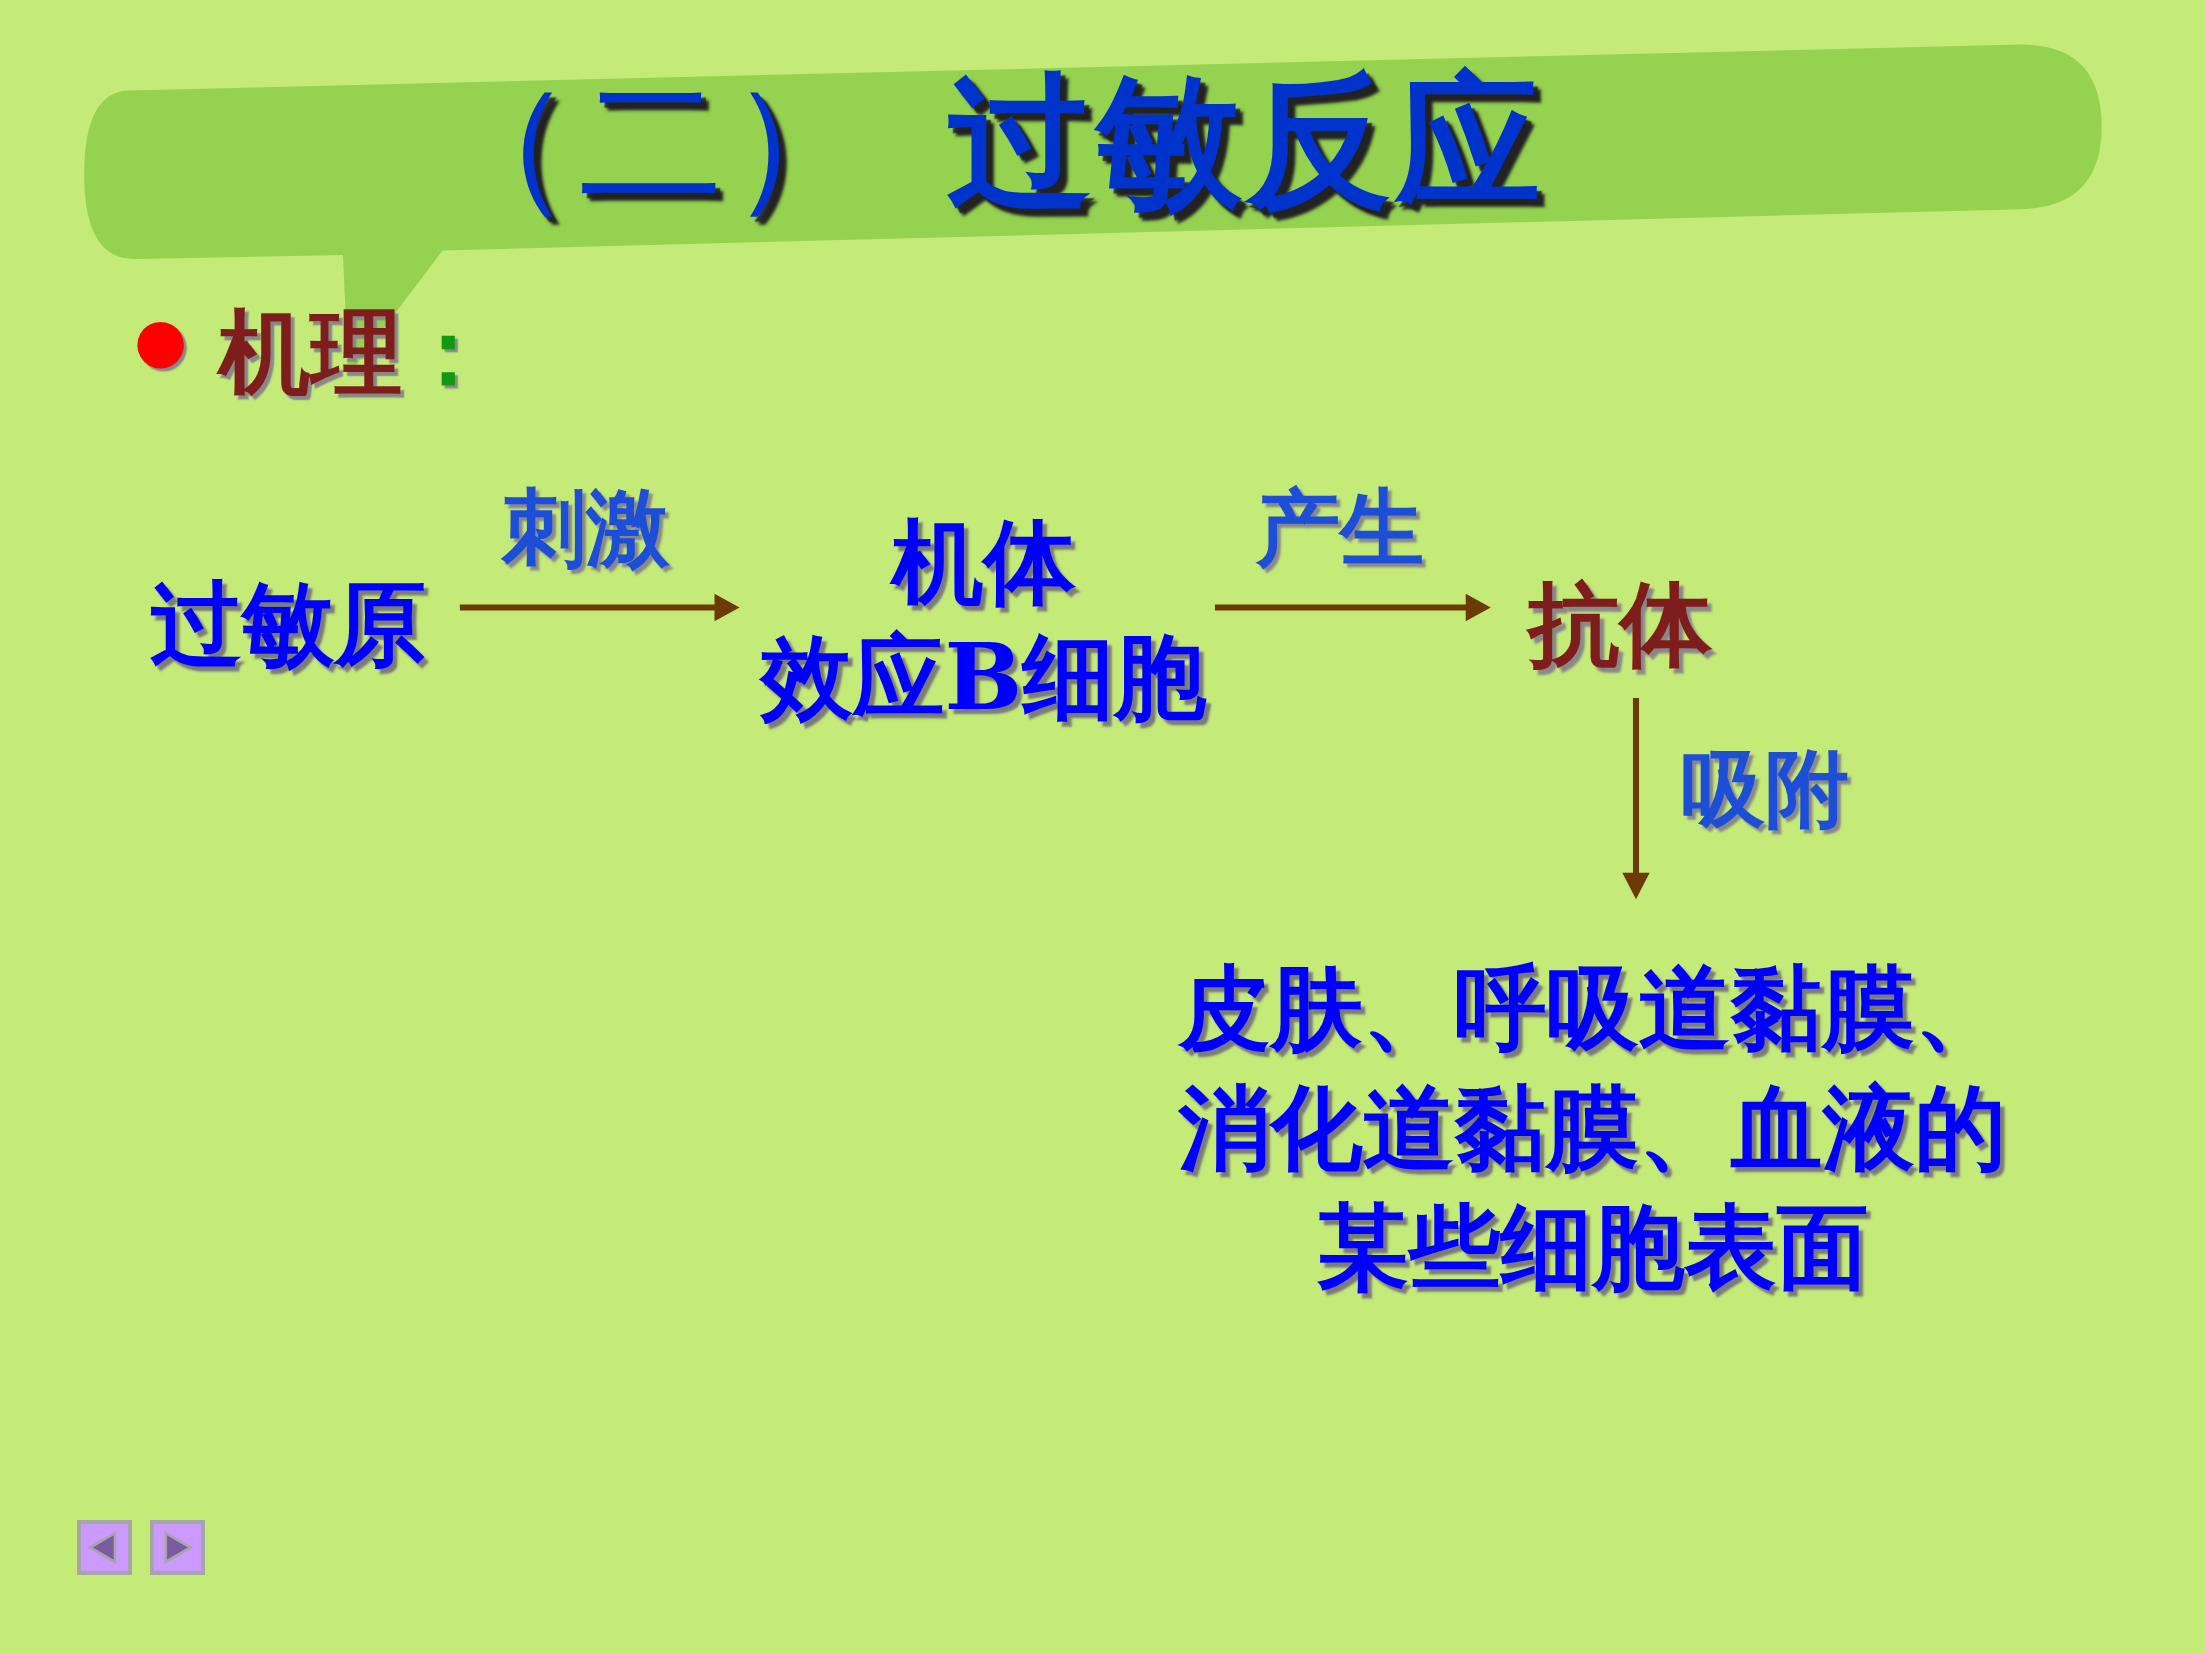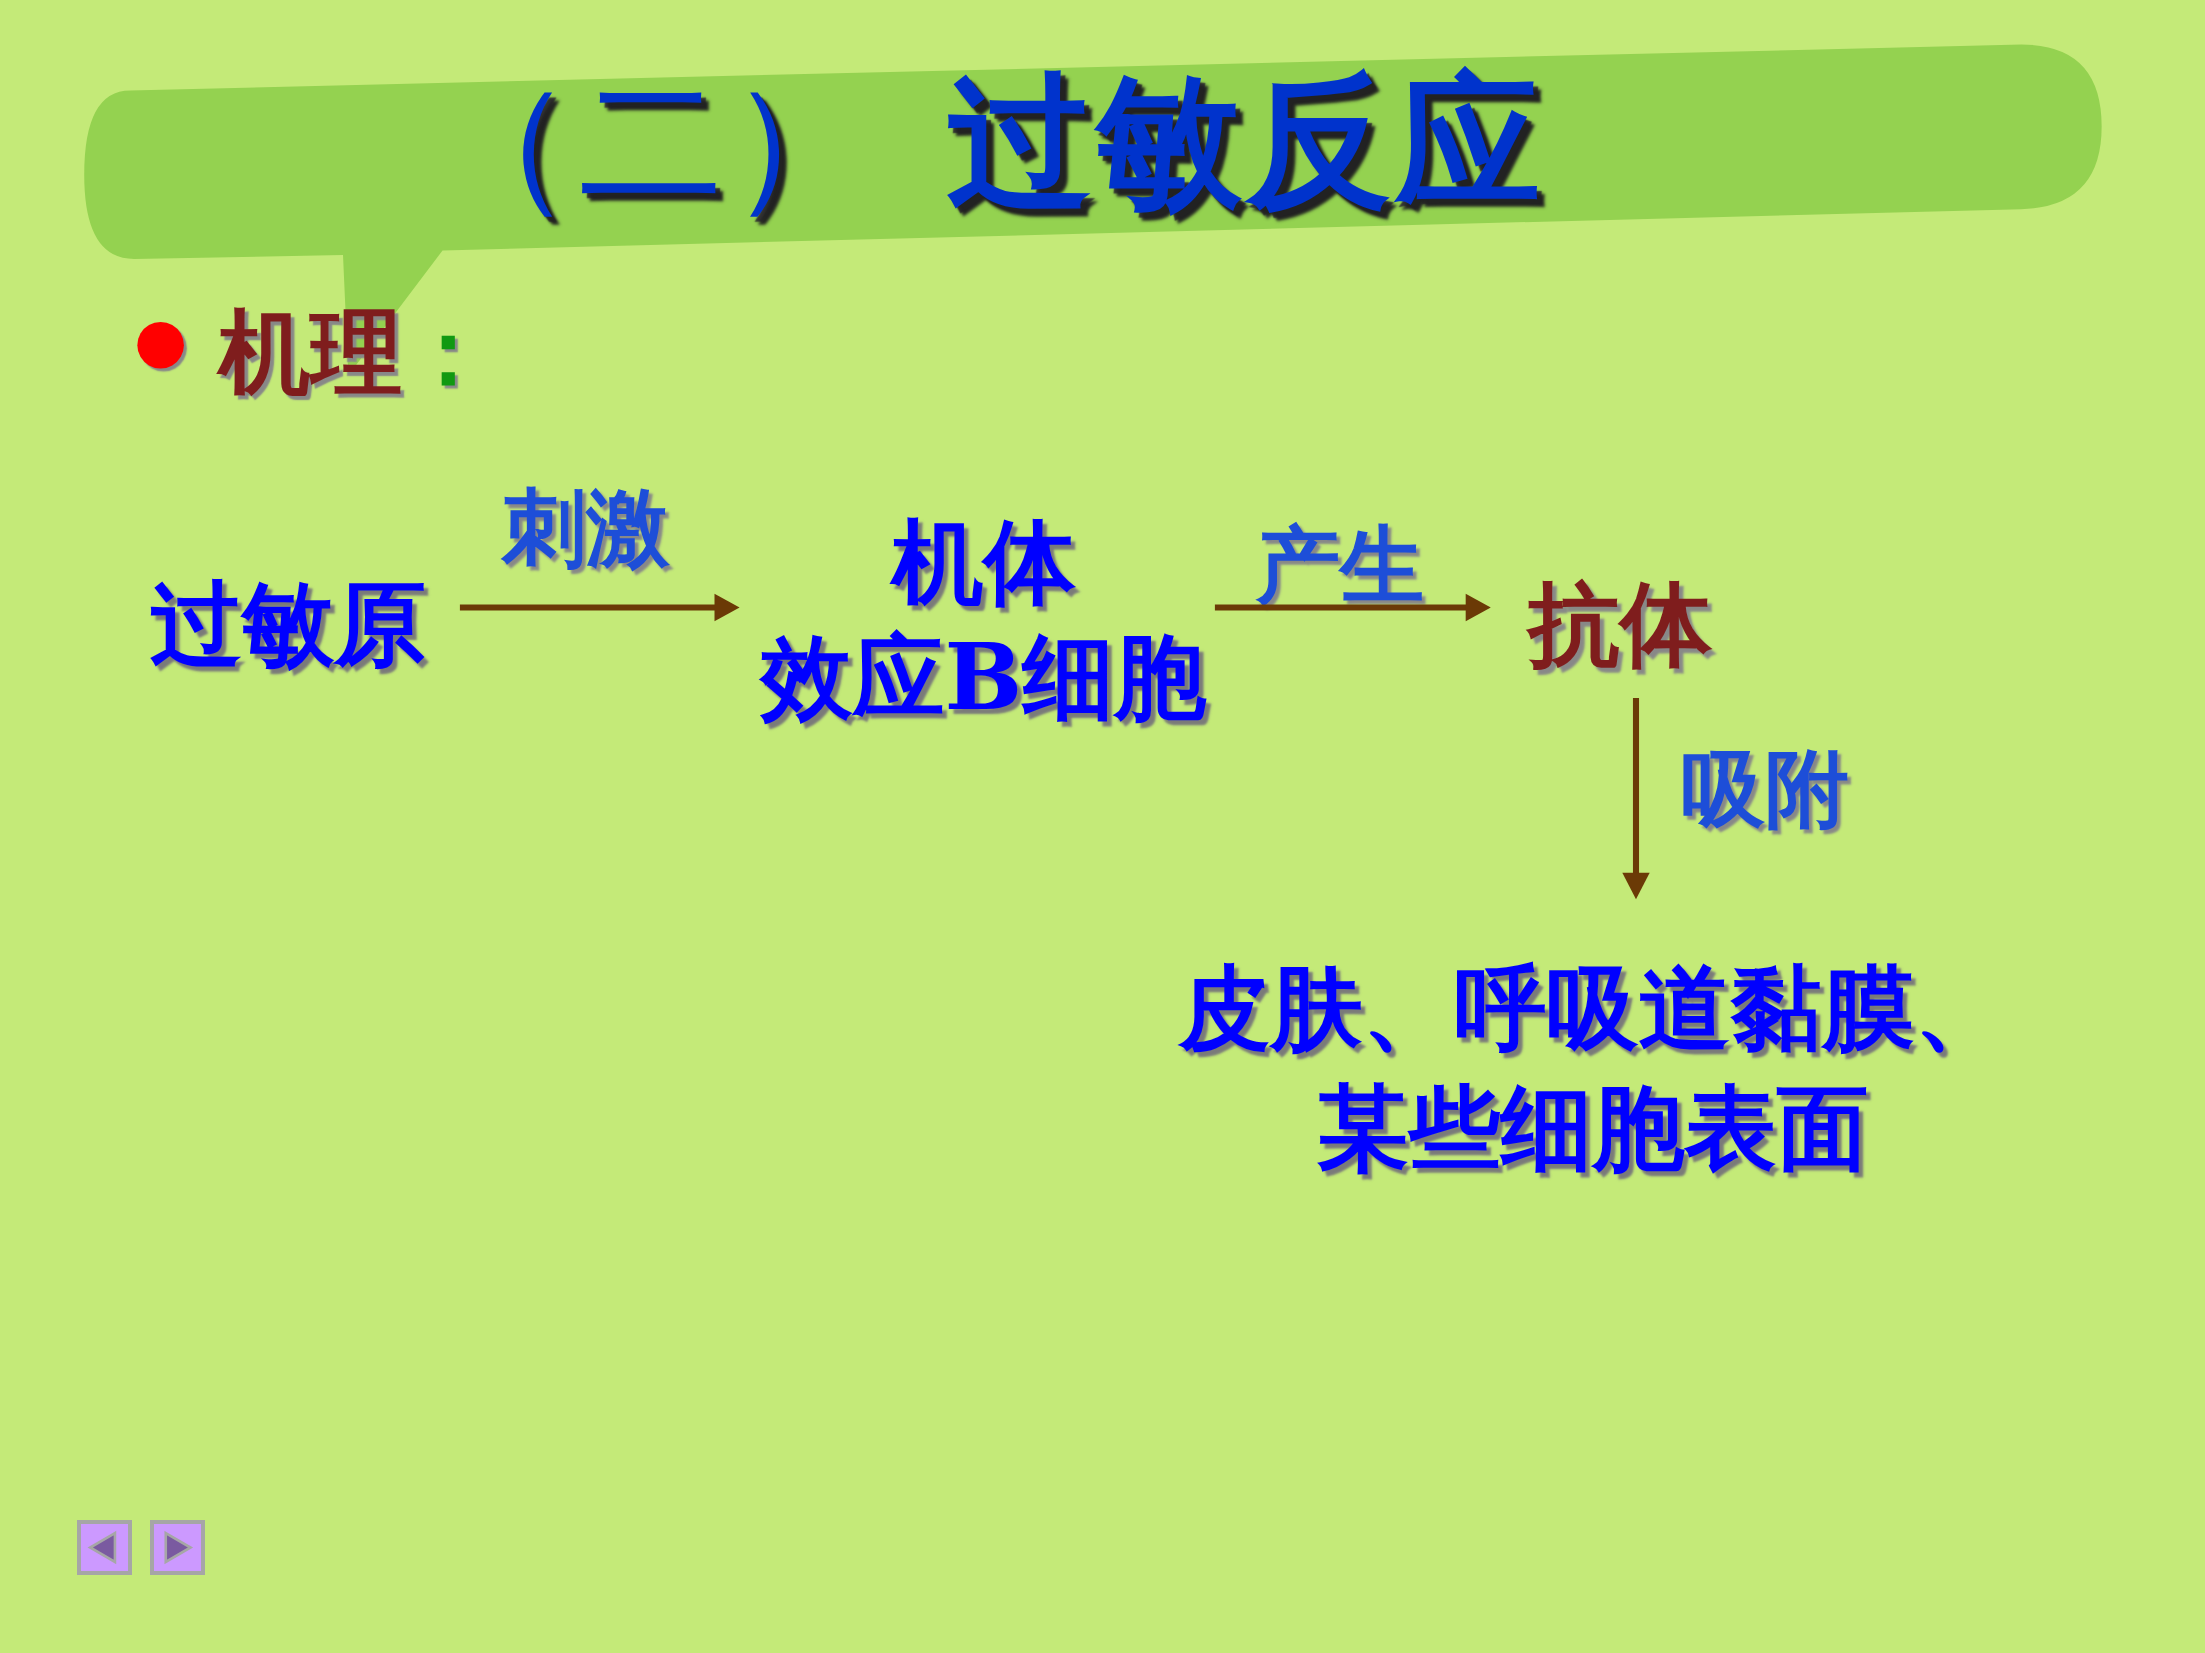--- a/index.html
+++ b/index.html
@@ -43,36 +43,37 @@
 <svg class="abs" style="left:459px; top:590px;" width="283" height="38" viewBox="0 0 370 50">
   <line x1="0" y1="23" x2="340" y2="23" stroke="#6b3a06" stroke-width="8"></line>
   <polygon points="335,5 368,23 335,41" fill="#6b3a06"></polygon>
 </svg>
 
 <div class="node blue" style="left:754px; top:505px; width:459px;">
   <div>机体</div>
   <div>效应B细胞</div>
 </div>
 
-<div class="label black" style="left:1256px; top:486px;margin-top:37px;">产生</div>
+<div class="label black" style="left:1256px; top:486px;">产生</div>
 <svg class="abs" style="left:1214px; top:590px;" width="283" height="38" viewBox="0 0 370 50">
   <line x1="0" y1="23" x2="335" y2="23" stroke="#6b3a06" stroke-width="8"></line>
   <polygon points="330,5 363,23 330,41" fill="#6b3a06"></polygon>
 </svg>
 
 <div class="node red" style="left:1528px; top:567px; text-shadow:4.6px 4.6px 2.3px #888;">抗体</div>
 
 <svg class="abs" style="left:1617px; top:697px;" width="38" height="207" viewBox="0 0 50 270">
   <line x1="25" y1="0" x2="25" y2="235" stroke="#6b3a06" stroke-width="8"></line>
   <polygon points="7,230 25,265 43,230" fill="#6b3a06"></polygon>
 </svg>
 <div class="label black" style="left:1681px; top:747px;">吸附</div>
 
 <div class="node blue" style="left:1133px; top:949px; width:919px; line-height:1.3;">
   <div>皮肤、呼吸道黏膜、</div>
+  <div>消化道黏膜、血液的</div>
   <div>某些细胞表面</div>
 </div>
 
 <div class="nav-btn" style="left:77px; top:1520px;">
   <svg viewBox="0 0 72 72">
     <polygon points="52,14 14,36 52,58" fill="#7a5aa0" stroke="#a6a6a6" stroke-width="4"></polygon>
   </svg>
 </div>
 <div class="nav-btn" style="left:150px; top:1520px;">
   <svg viewBox="0 0 72 72">

